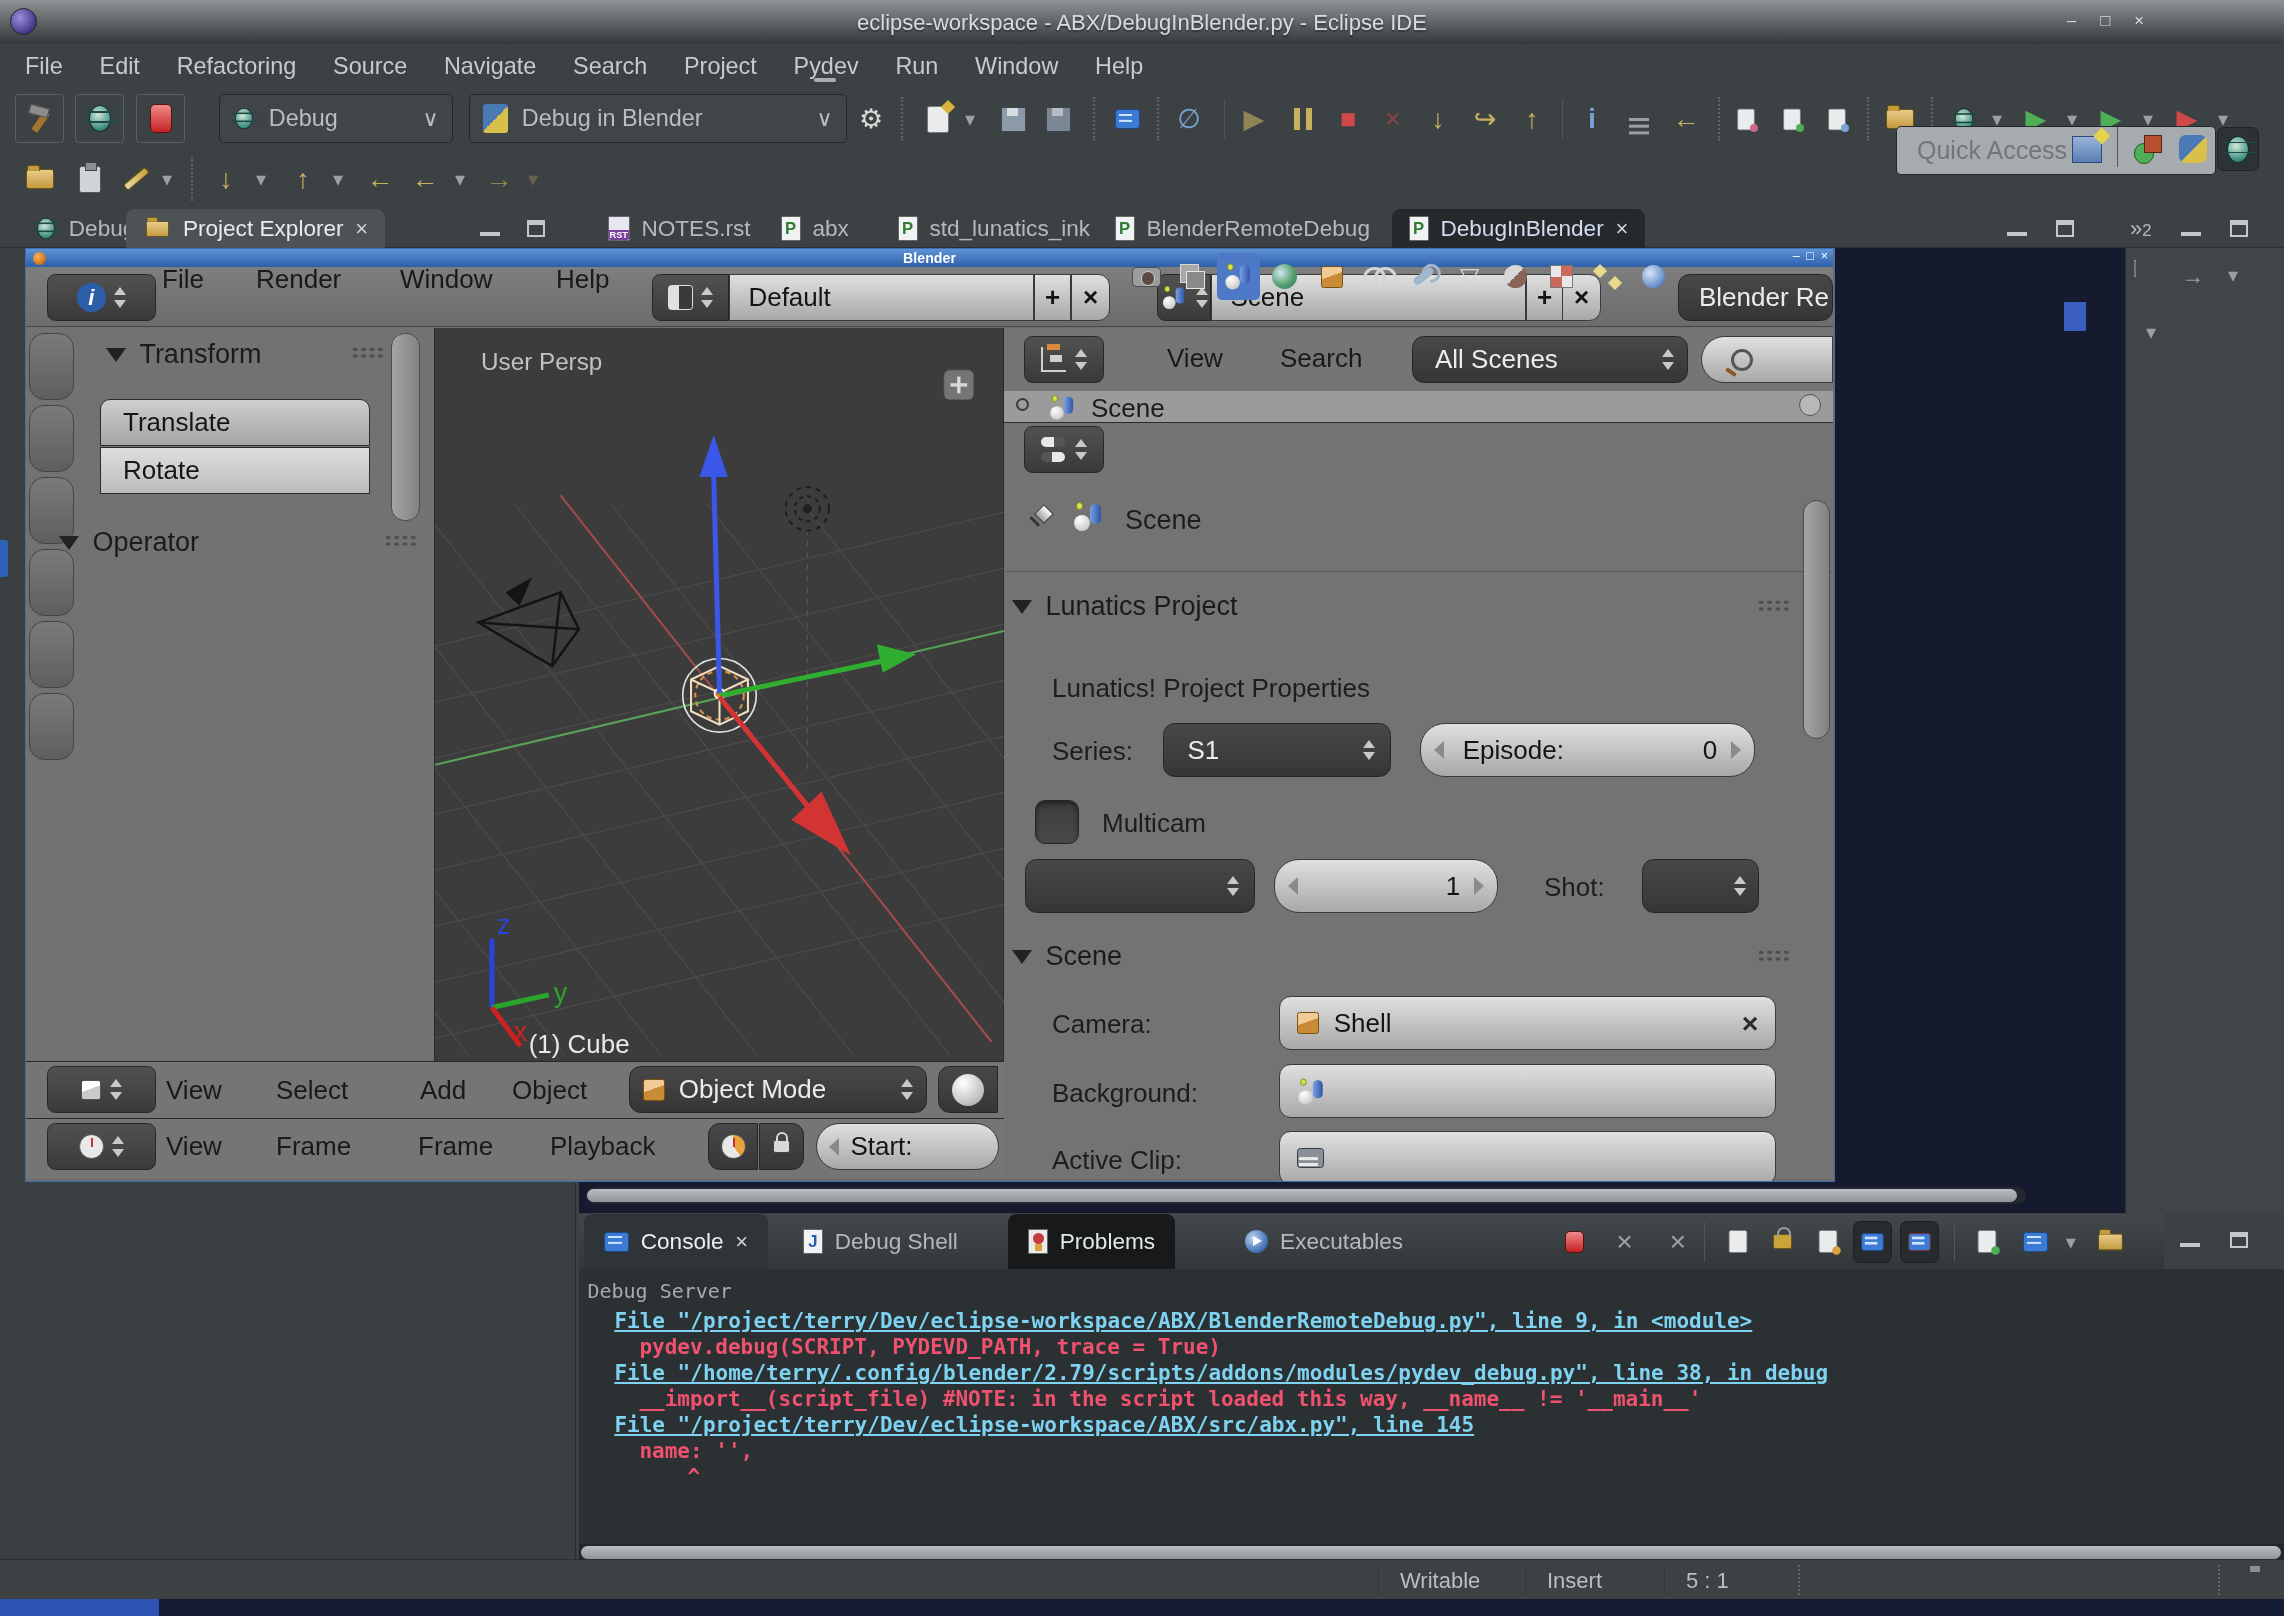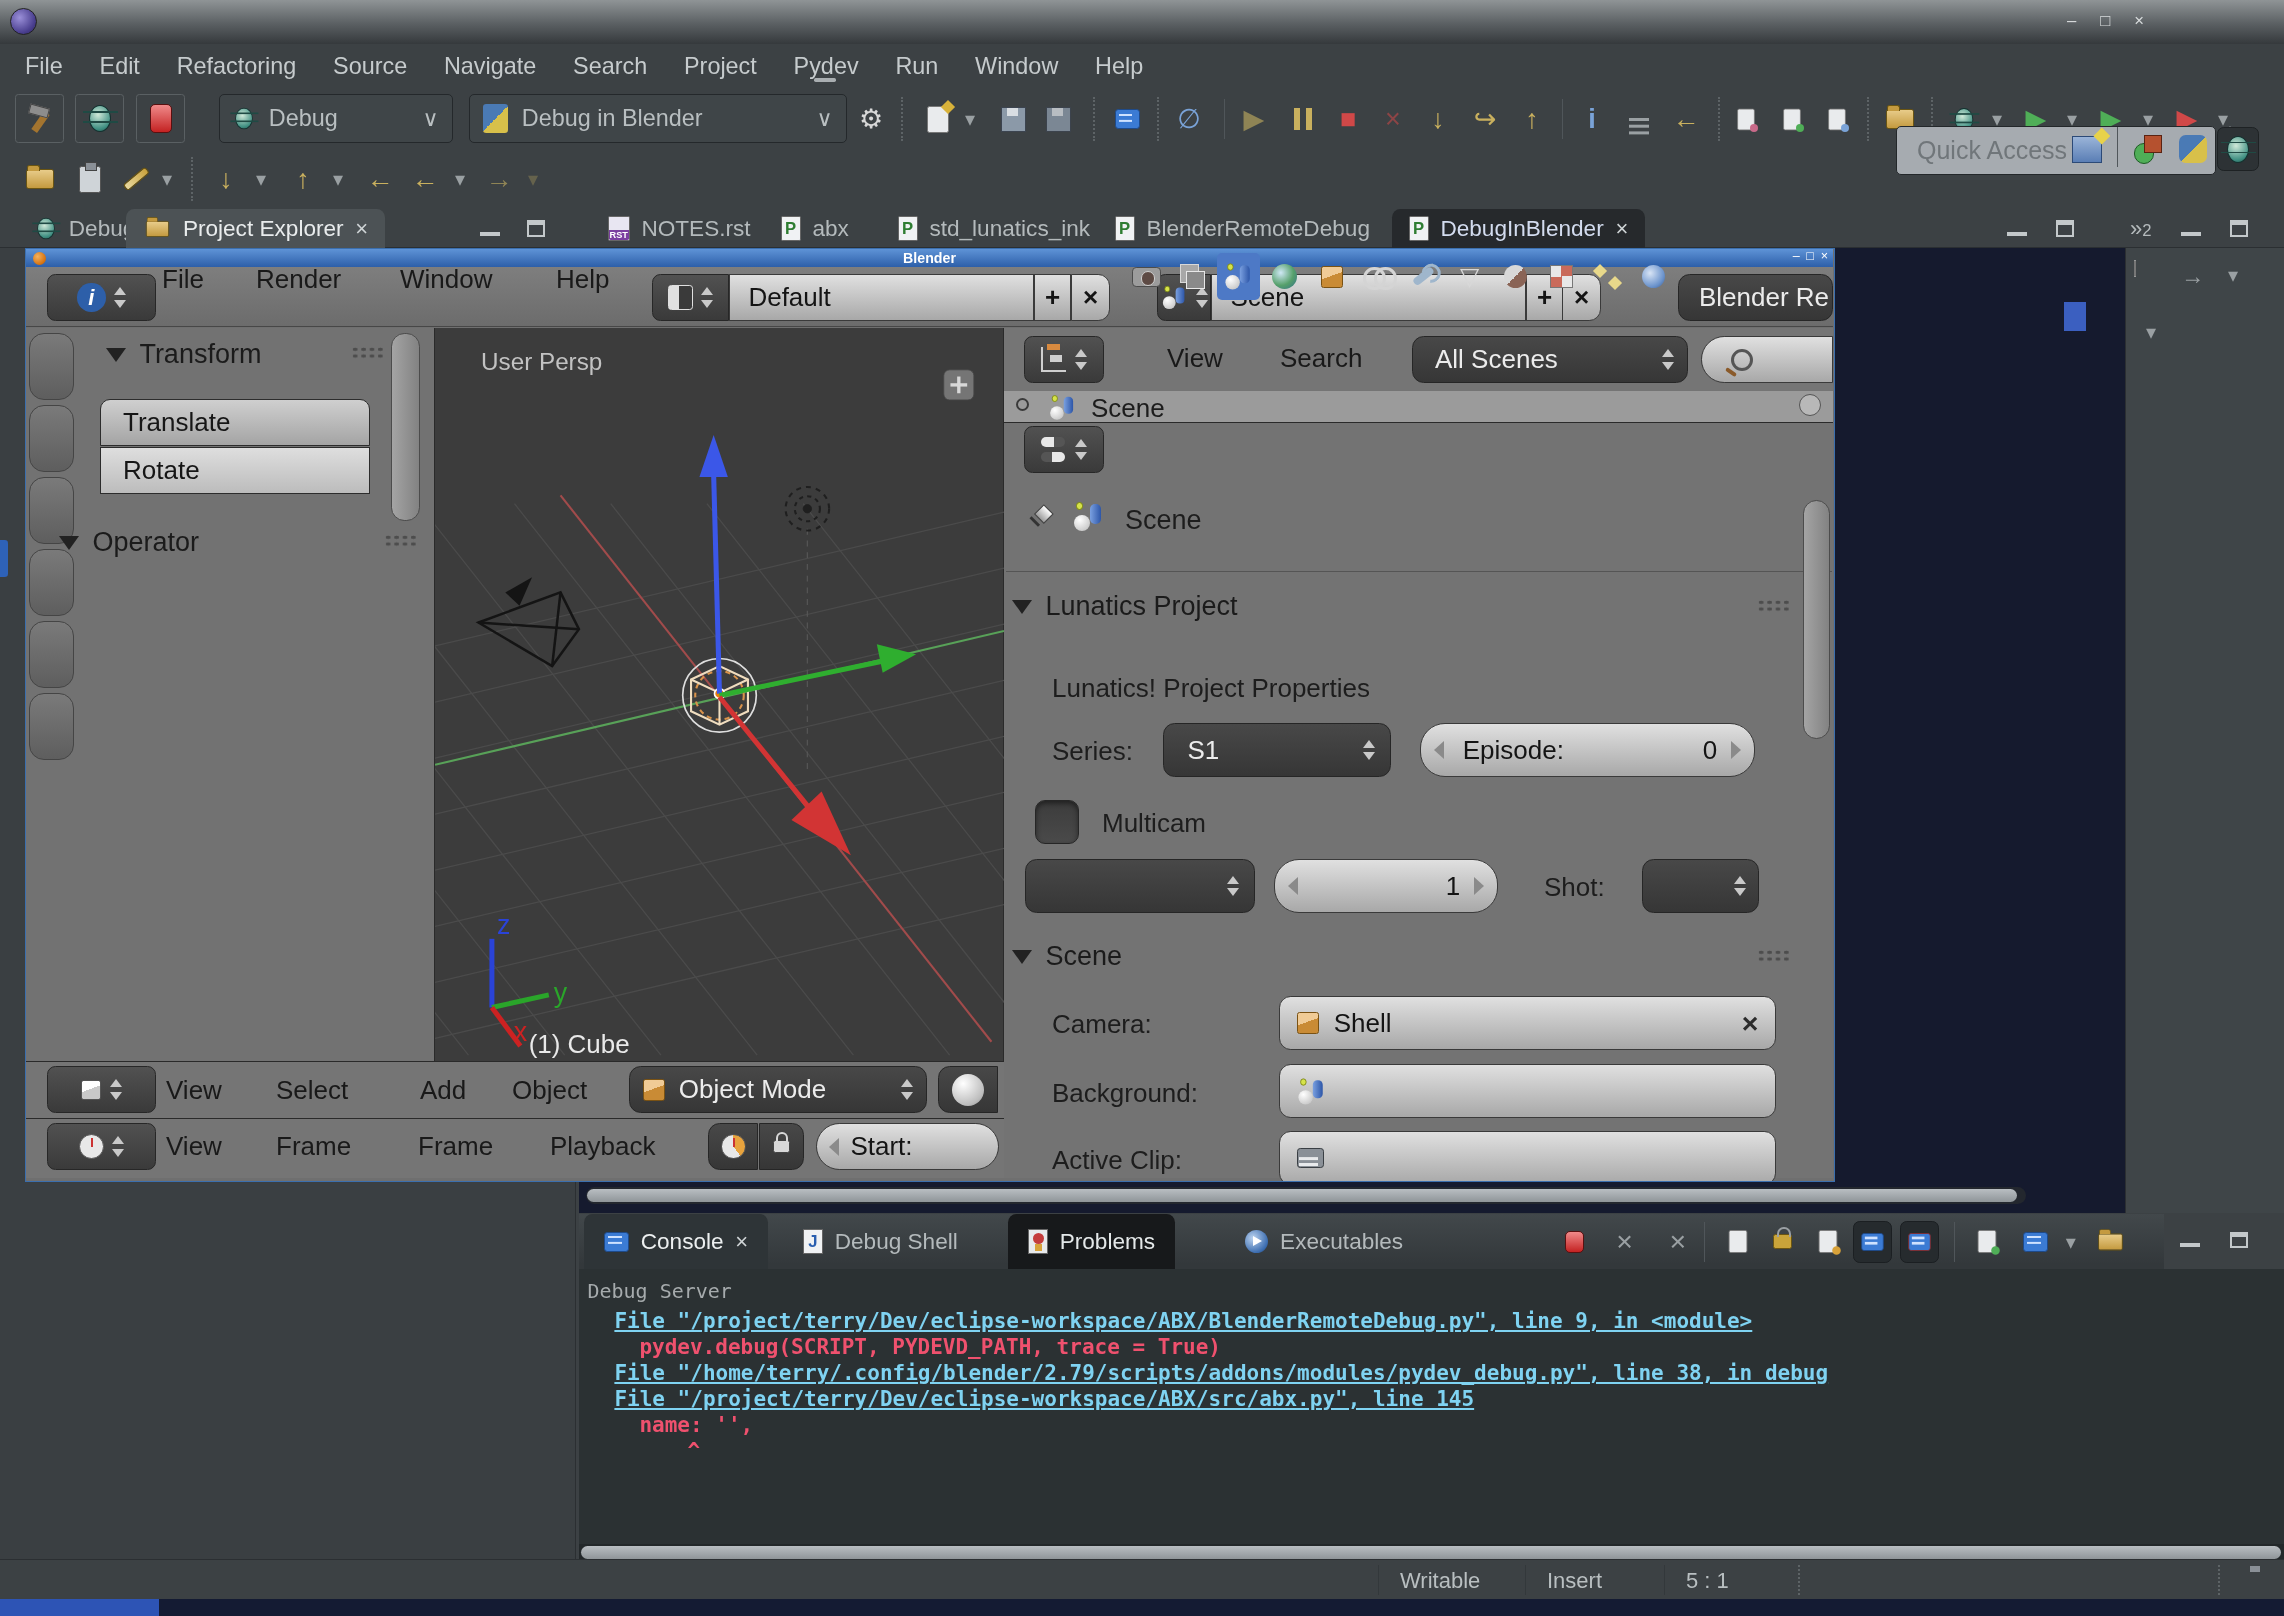--- a/index.html
+++ b/index.html
@@ -198,20 +198,21 @@
 .pin::after{content:"";position:absolute;left:1.7px;top:15px;width:11.7px;height:2.5px;background:#333;transform:rotate(45deg)}
 svg text{font-family:"Liberation Sans",sans-serif}
 </style>
 </head>
 <body>
 
 <div id="page">
 
   <div class="abs titlebar">
     <span class="abs ecl-logo"></span>
+    <span class="abs title-text nw">eclipse-workspace - ABX/DebugInBlender.py - Eclipse IDE</span>
     <span class="abs winctl">
       <span class="winglyph">–</span>
       <span class="winglyph">□</span>
       <span class="winglyph">×</span>
     </span>
   </div>
 
   <div class="abs menubar">
     <span class="menu-item">File</span>
     <span class="menu-item">Edit</span>
@@ -481,20 +482,21 @@
     <span class="paneicon" style="left:1646px;top:13.4px">
         <span class="icmax"></span>
       </span>
 
     <div class="conbody">
       <div class="con-hdr">Debug Server</div>
       <div class="lncol">
         <div class="cl lk i1">File "/project/terry/Dev/eclipse-workspace/ABX/BlenderRemoteDebug.py", line 9, in &lt;module&gt;</div>
         <div class="cl er i2">pydev.debug(SCRIPT, PYDEVD_PATH, trace = True)</div>
         <div class="cl lk i1">File "/home/terry/.config/blender/2.79/scripts/addons/modules/pydev_debug.py", line 38, in debug</div>
+        <div class="cl er i2">__import__(script_file) #NOTE: in the script loaded this way, __name__ != '__main__'</div>
         <div class="cl lk i1">File "/project/terry/Dev/eclipse-workspace/ABX/src/abx.py", line 145</div>
         <div class="cl er i2">name: '',</div>
         <div class="cl er i3">^</div>
       </div>
     </div>
     <div class="conscroll">
         <span class="hthumb"></span>
       </div>
   </div>
 

